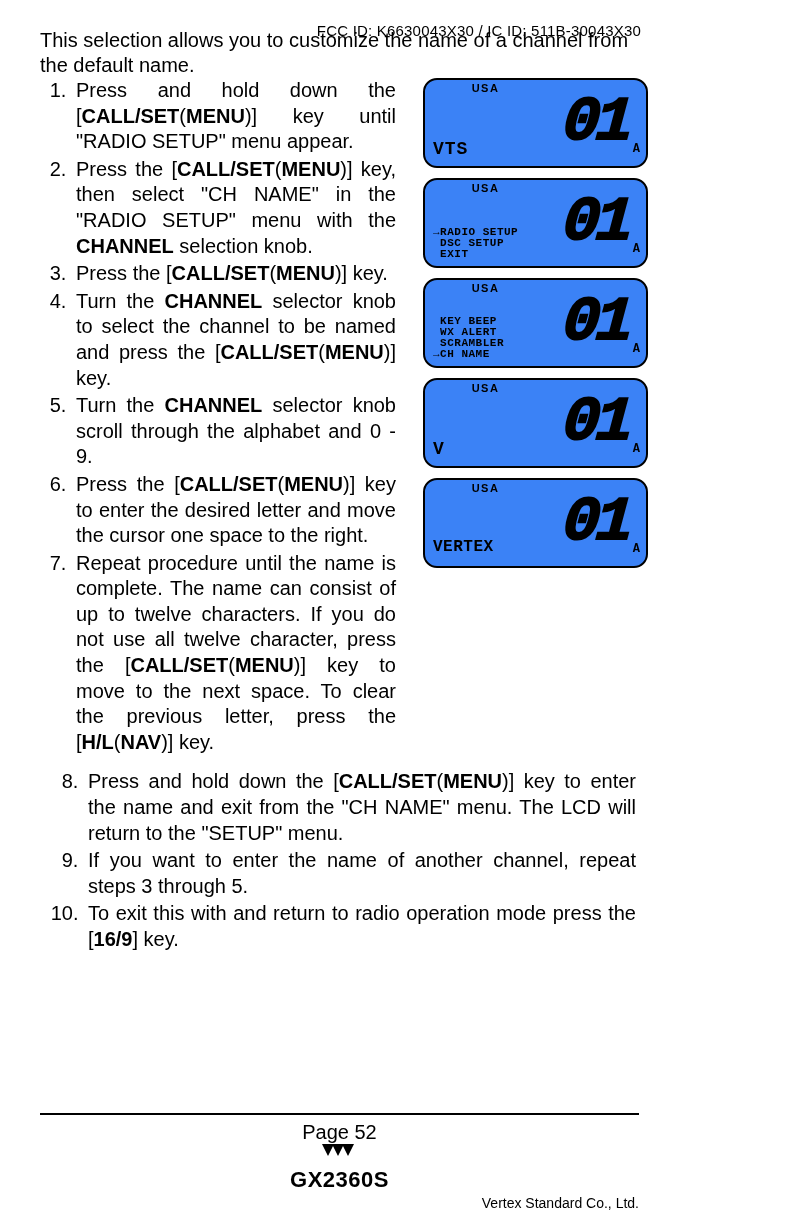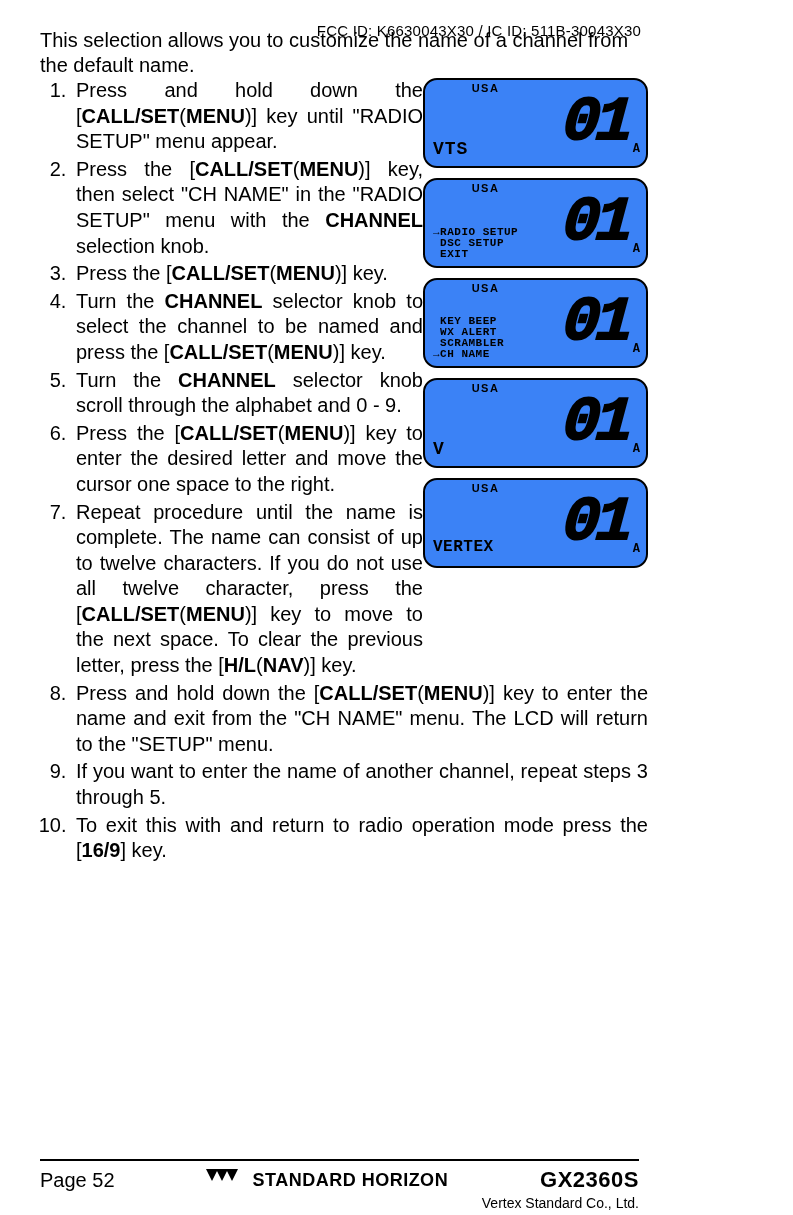--- a/index.html
+++ b/index.html
@@ -29,21 +29,21 @@
     margin-top: 42px;
     margin-bottom: 2px;
     letter-spacing: 0.5px;
   }
   .intro {
     font-size: 20px;
     line-height: 1.25;
   }
   .two-col {
     display: flex;
-    gap: 0;
+    gap: 27px;
   }
   .left-col {
     flex: 1;
   }
   .right-col {
     width: 225px;
     flex: 0 0 225px;
   }
   ol.steps {
     font-size: 20px;
@@ -139,21 +139,21 @@
     font-family: "Courier New", monospace;
     font-weight: bold;
     font-size: 12px;
   }
 
   
   ol.steps-full {
     font-size: 20px;
     line-height: 1.28;
     padding-left: 32px;
-    margin: 0;
+    margin: 12px;
   }
   ol.steps-full > li {
     margin-bottom: 2px;
     padding-left: 4px;
     text-align: justify;
   }
 
   
   .footer {
     position: absolute;
@@ -162,20 +162,21 @@
     bottom: 22px;
   }
   .footer-rule {
     border-top: 2px solid #000;
     margin-bottom: 6px;
   }
   .footer-row {
     display: flex;
     align-items: center;
     justify-content: space-between;
+    flex-direction: column;
   }
   .page-num {
     font-size: 20px;
   }
   .model {
     font-size: 22px;
     font-weight: bold;
     letter-spacing: 0.5px;
   }
   .brand {
@@ -316,20 +317,19 @@
   <div class="footer">
     <div class="footer-rule"></div>
     <div class="footer-row">
       <div class="page-num">Page 52</div>
       <div class="brand">
         <span class="brand-mark">
           <svg width="36" height="18" viewBox="0 0 36 18">
             <path d="M0 0 L12 0 L6 12 Z M10 0 L22 0 L16 12 Z M20 0 L32 0 L26 12 Z" fill="#000"></path>
           </svg>
         </span>
-        <span>STANDARD HORIZON</span>
       </div>
       <div class="model">GX2360S</div>
     </div>
   </div>
   <div class="vertex">Vertex Standard Co., Ltd.</div>
 
 </div>
 
 </body></html>

